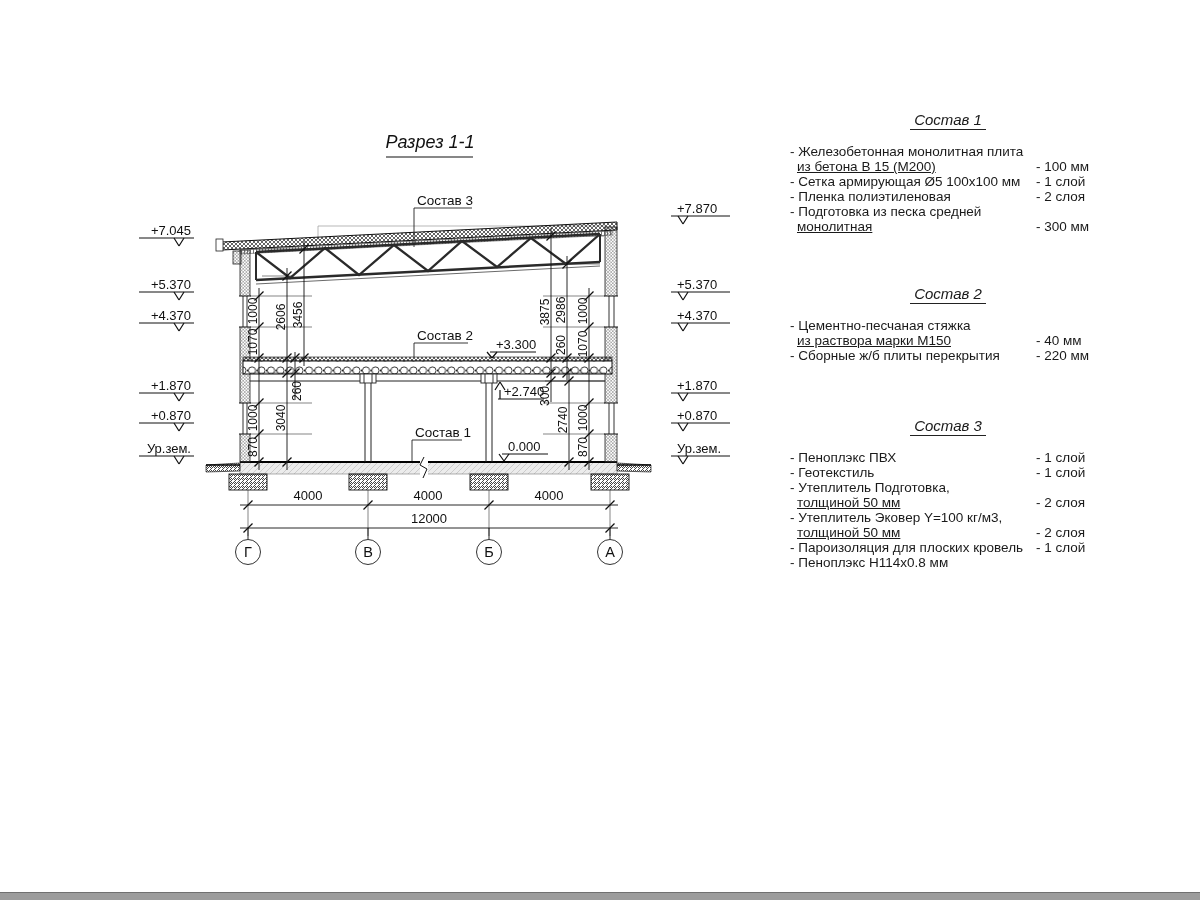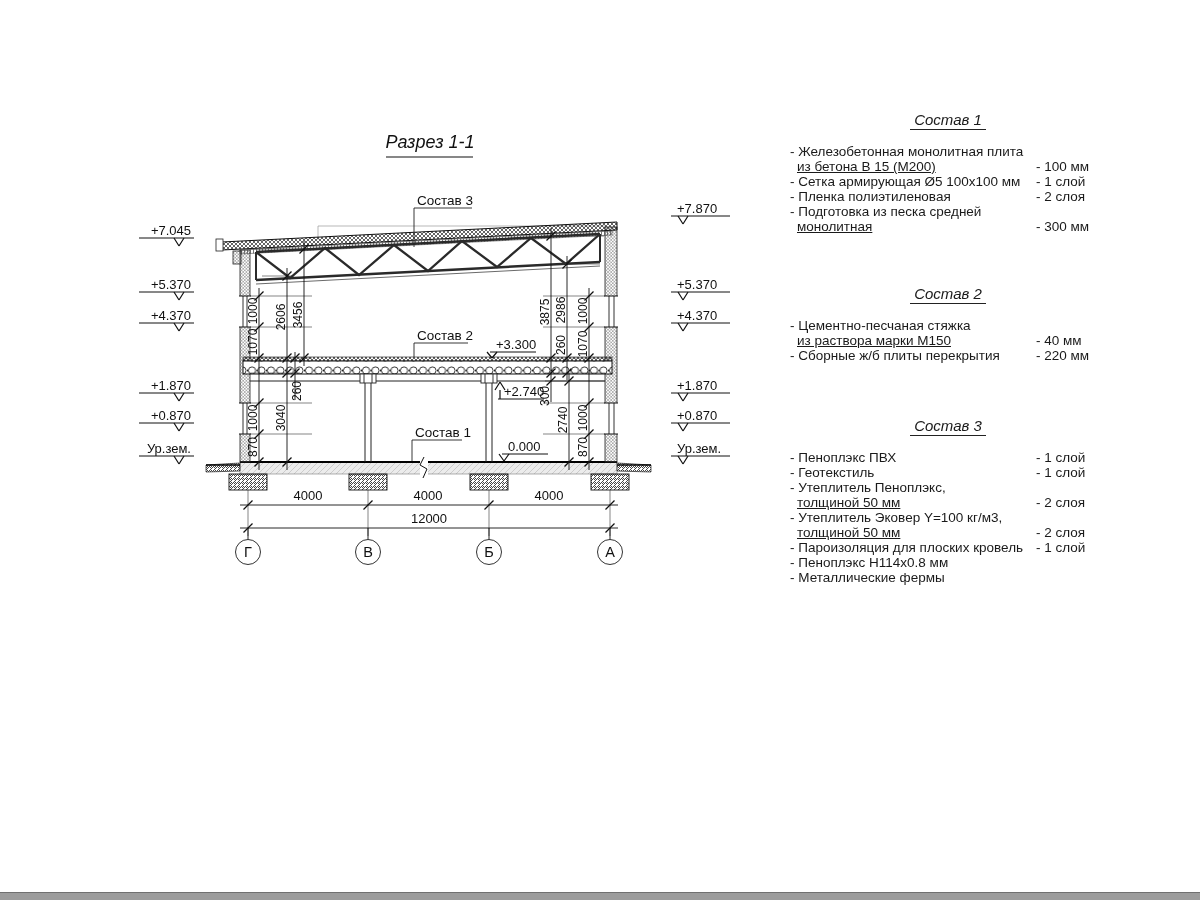--- a/index.html
+++ b/index.html
@@ -298,21 +298,21 @@
       <div class="val">- 1 слой</div>
     </div>
     <div class="row">
       <div class="nm">
             <span class="l1">- Геотекстиль</span>
           </div>
       <div class="val">- 1 слой</div>
     </div>
     <div class="row">
       <div class="nm">
-            <span class="l1">- Утеплитель Пеноплэкс,</span>
+            <span class="l1">- Утеплитель Подготовка,</span>
             <span class="l2">толщиной 50 мм</span>
           </div>
       <div class="val">- 2 слоя</div>
     </div>
     <div class="row">
       <div class="nm">
             <span class="l1">- Утеплитель Эковер Y=100 кг/м3,</span>
             <span class="l2">толщиной 50 мм</span>
           </div>
       <div class="val">- 2 слоя</div>
@@ -322,25 +322,19 @@
             <span class="l1">- Пароизоляция для плоских кровель</span>
           </div>
       <div class="val">- 1 слой</div>
     </div>
     <div class="row">
       <div class="nm">
             <span class="l1">- Пеноплэкс Н114х0.8 мм</span>
           </div>
       <div class="val"></div>
     </div>
-    <div class="row">
-      <div class="nm">
-            <span class="l1">- Металлические фермы</span>
-          </div>
-      <div class="val"></div>
-    </div>
   </div>
 
 </div>
 
 <div class="bottom-bar"></div>
 
 </div>
 
 </body></html>

